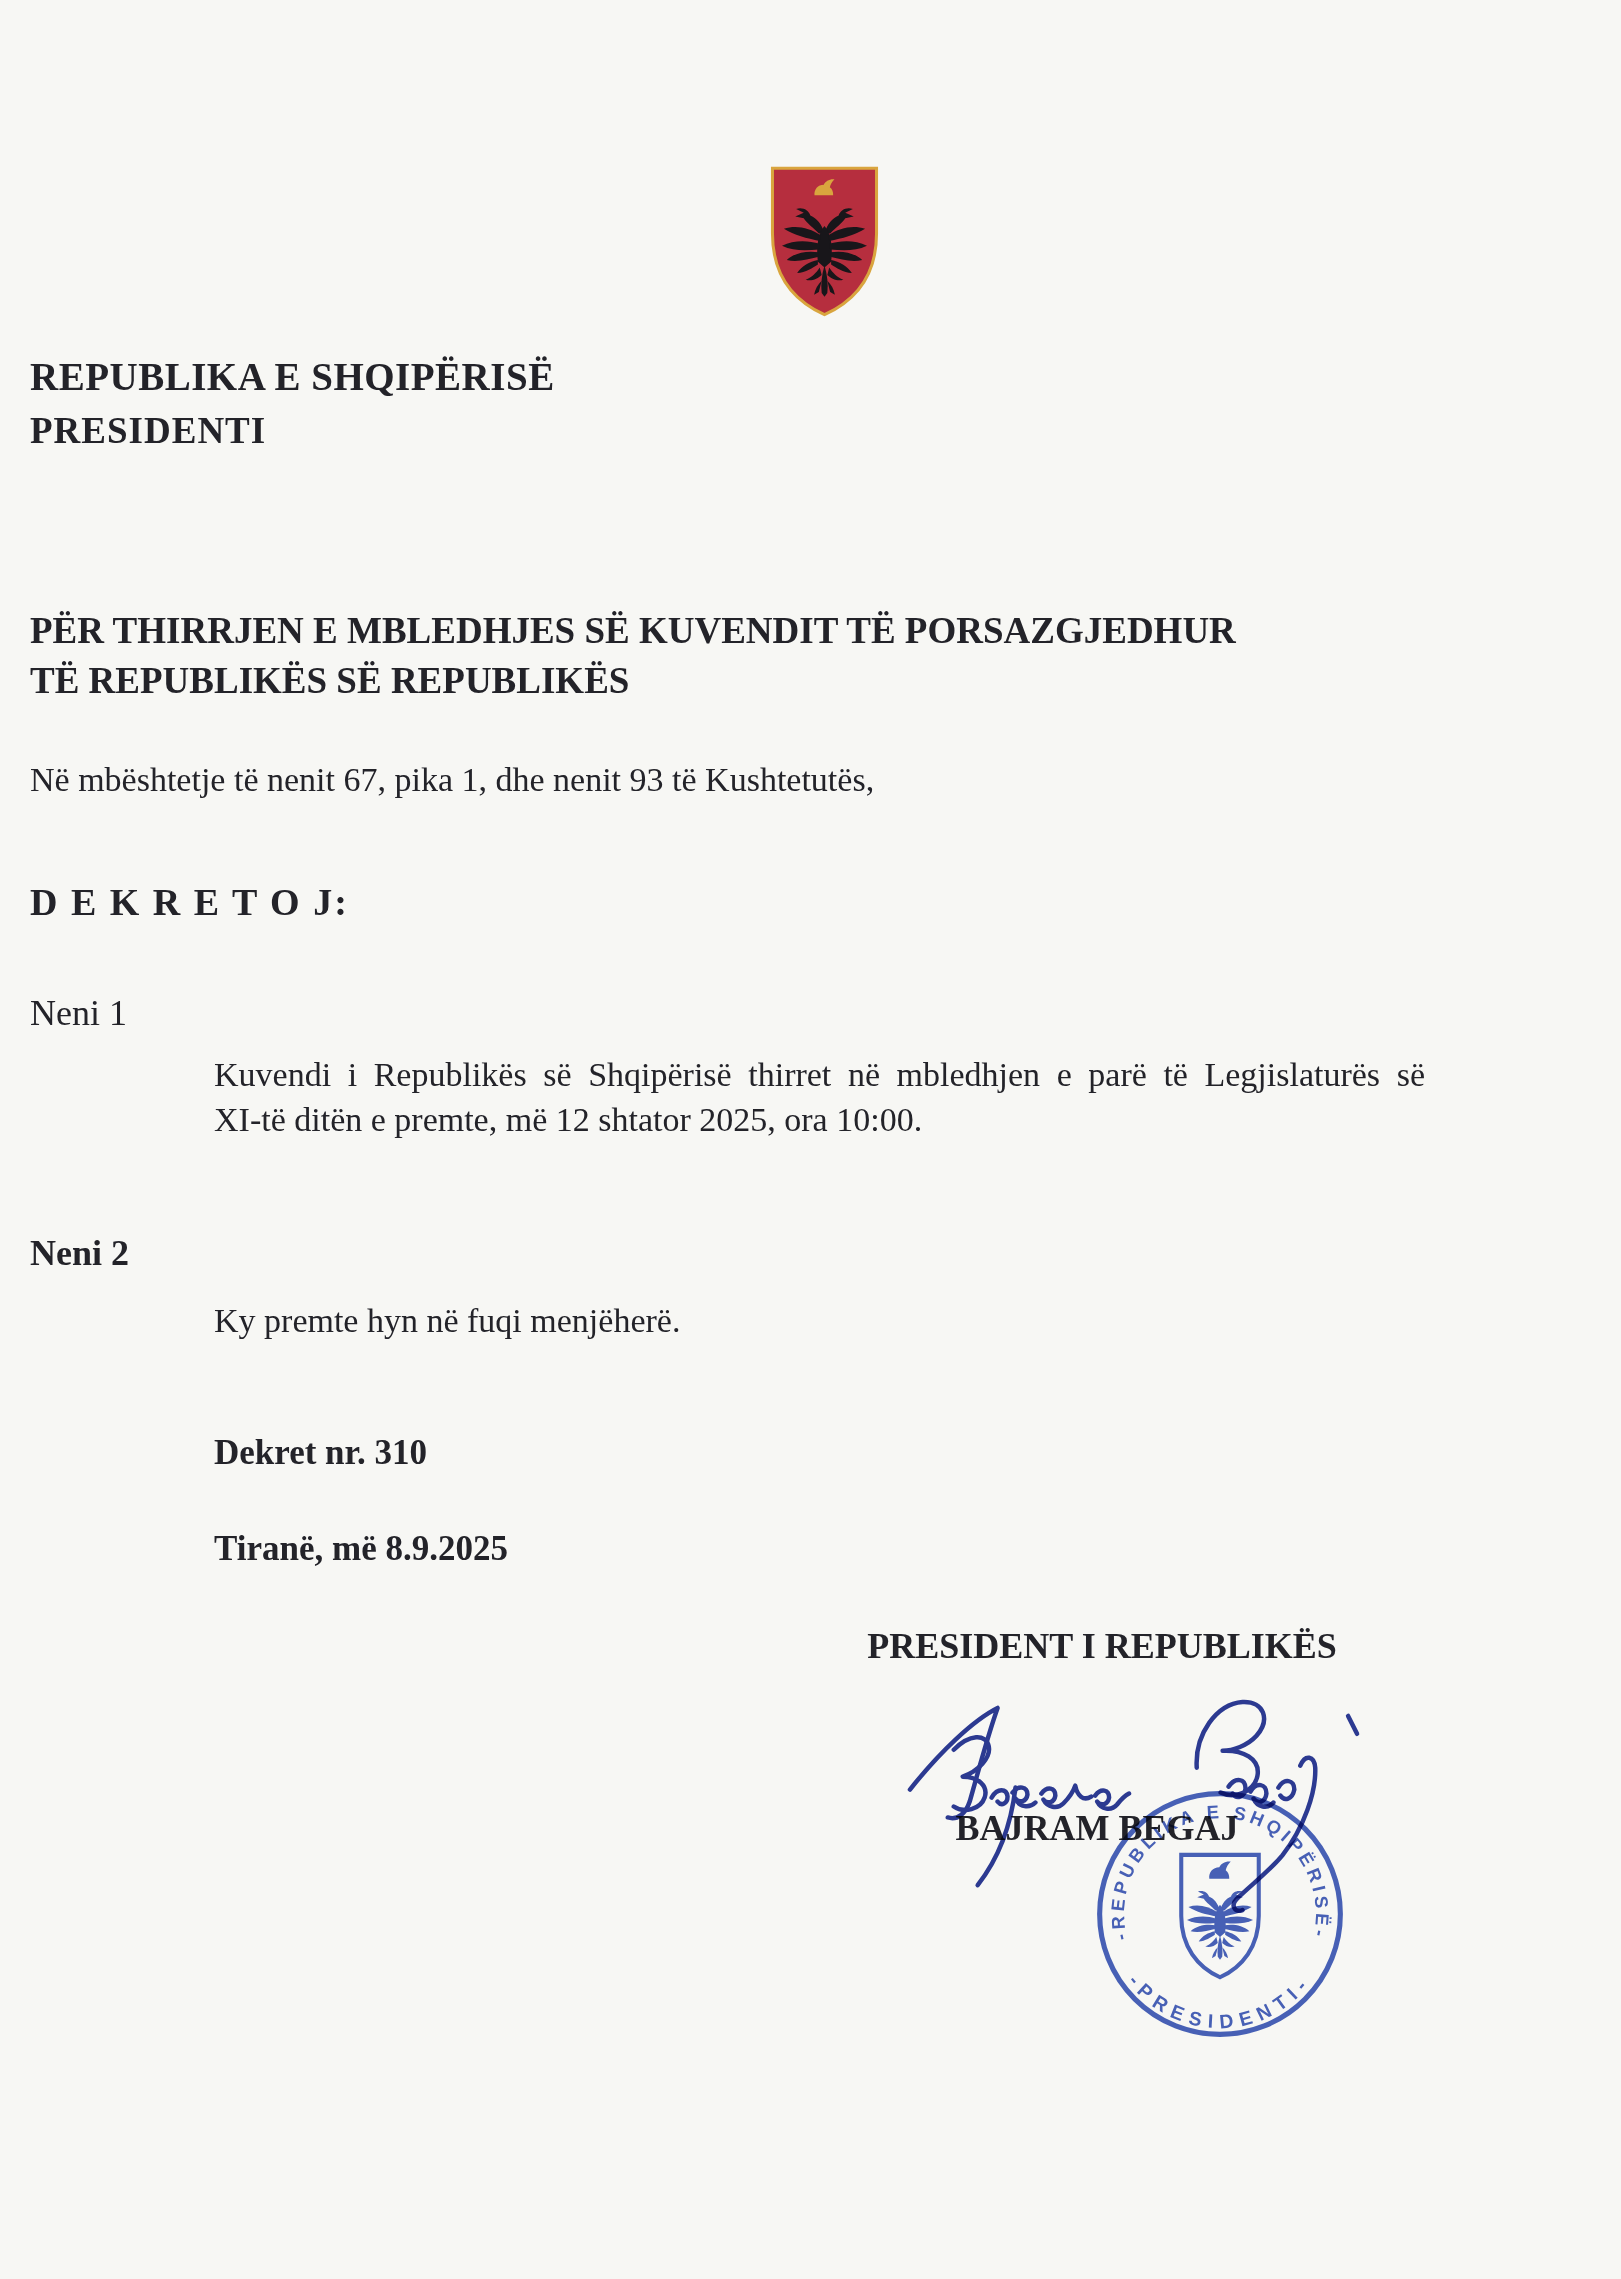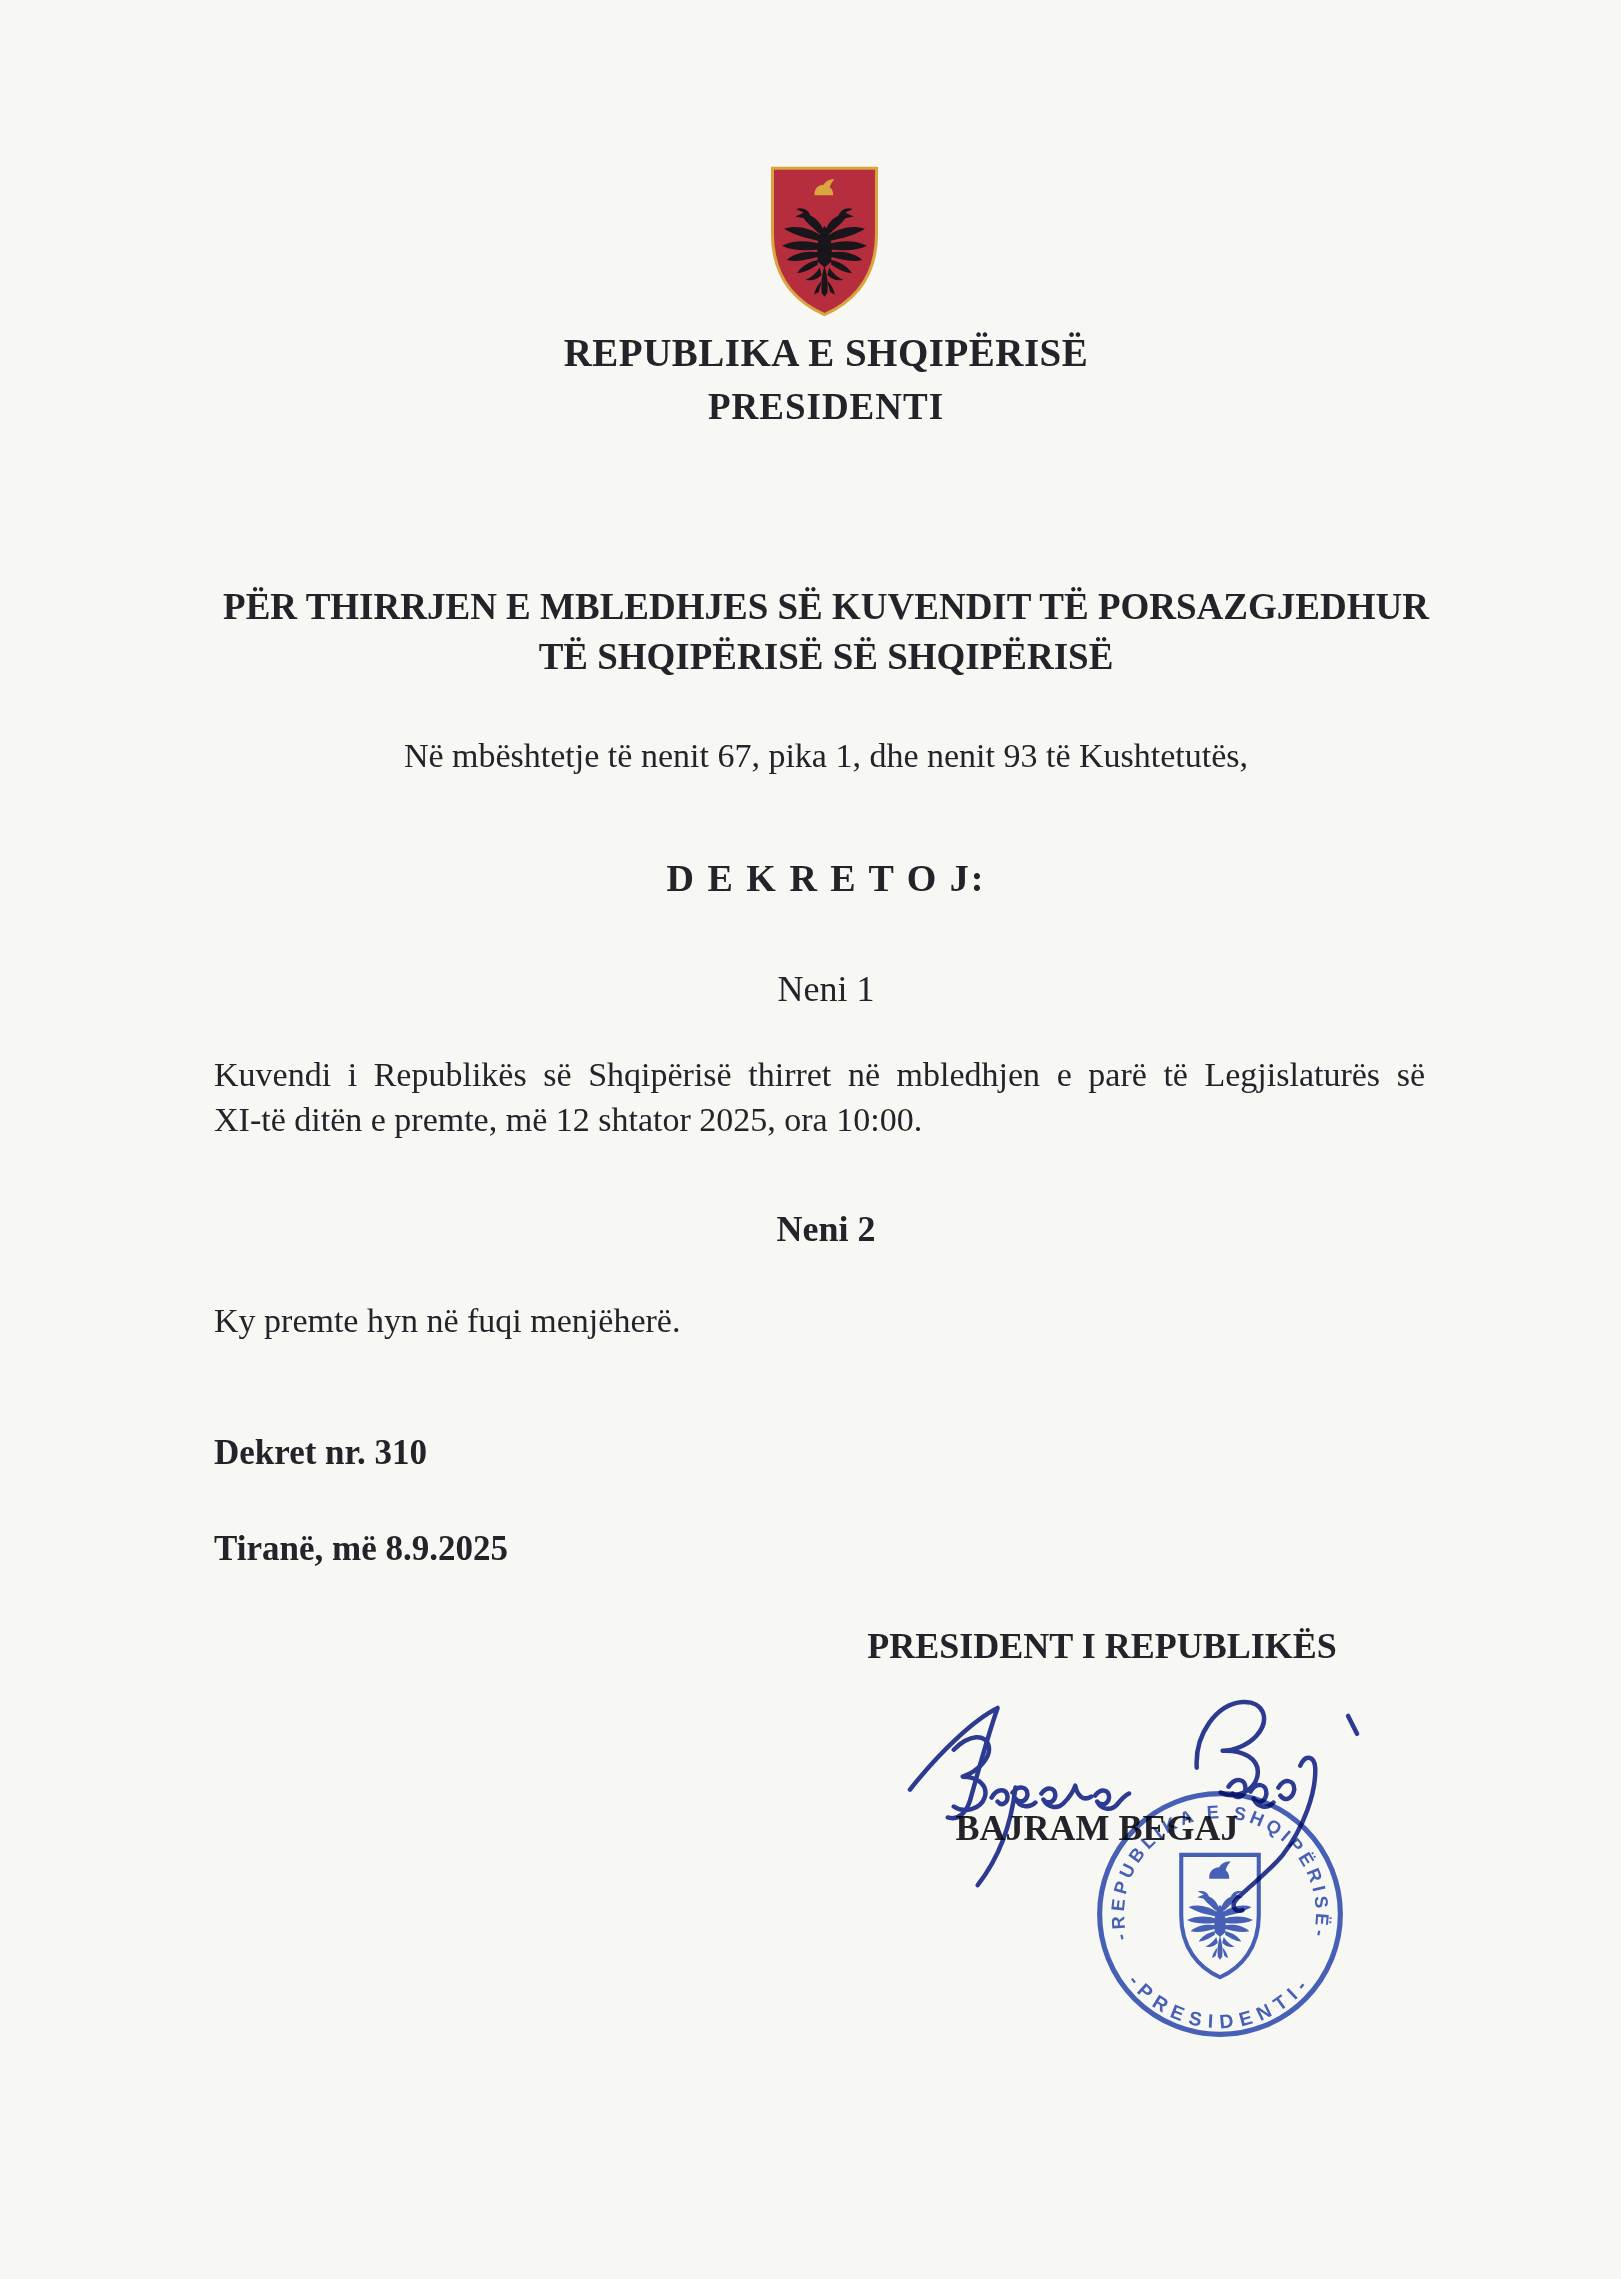--- a/index.html
+++ b/index.html
@@ -9,21 +9,21 @@
   }
   html,body{margin:0;padding:0;background:#8a8a8a;}
   .page{
     position:relative; width:1622px; height:2280px; margin:0 auto;
     background:var(--paper); color:var(--ink);
     font-family:"Liberation Serif","DejaVu Serif",serif;
     overflow:hidden;
   }
   .abs{position:absolute; line-height:1.2; white-space:nowrap;}
   
-  .c{left:30px; right:0; text-align:center;}
+  .c{left:30px; right:0; margin-top:24px;}
   .h-rep   {top:330px;  font-size:39px; font-weight:bold; letter-spacing:0.5px;}
   .h-off   {top:385px;  font-size:37px; font-weight:bold; letter-spacing:1px;}
   .kicker  {top:501px;  font-size:38px; font-weight:bold; letter-spacing:4px;}
   .title1  {top:585px;  font-size:37px; font-weight:bold;}
   .title2  {top:635px;  font-size:37px; font-weight:bold;}
   .basis   {top:736px;  font-size:34px;}
   .enact   {top:856px;  font-size:38px; font-weight:bold; letter-spacing:2px;}
   .neni1   {top:968px;  font-size:36px; font-weight:normal;}
   .neni2   {top:1208px; font-size:36px; font-weight:bold;}
   .bodyln  {font-size:34px;}
@@ -83,21 +83,21 @@
   <svg class="abs crest" viewBox="0 0 200 262">
     <path d="M14,10 H186 V118 C186,186 153,228 100,252 C47,228 14,186 14,118 Z" fill="var(--crest_red)" stroke="var(--crest_gold)" stroke-width="5"></path>
     <use href="#helmet" x="78" y="26" width="44" height="31" style="color:var(--crest_gold)" fill="currentColor"></use>
     <use href="#eagle" x="22" y="52" width="156" height="172" style="color:var(--eagle_black)" fill="currentColor"></use>
   </svg>
 
   <div class="abs c h-rep">REPUBLIKA E SHQIPËRISË</div>
   <div class="abs c h-off">PRESIDENTI</div>
 
   <div class="abs c title1">PËR THIRRJEN E MBLEDHJES SË KUVENDIT TË PORSAZGJEDHUR</div>
-  <div class="abs c title2">TË SHQIPËRISË SË SHQIPËRISË</div>
+  <div class="abs c title2">TË REPUBLIKËS SË REPUBLIKËS</div>
   <div class="abs c basis">Në mbështetje të nenit 67, pika 1, dhe nenit 93 të Kushtetutës,</div>
   <div class="abs c enact">D E K R E T O J:</div>
 
   <div class="abs c neni1">Neni 1</div>
   <div class="abs bodyln b1l1">Kuvendi i Republikës së Shqipërisë thirret në mbledhjen e parë të Legjislaturës së</div>
   <div class="abs bodyln b1l2">XI-të ditën e premte, më 12 shtator 2025, ora 10:00.</div>
 
   <div class="abs c neni2">Neni 2</div>
   <div class="abs bodyln b2l1">Ky premte hyn në fuqi menjëherë.</div>
 

